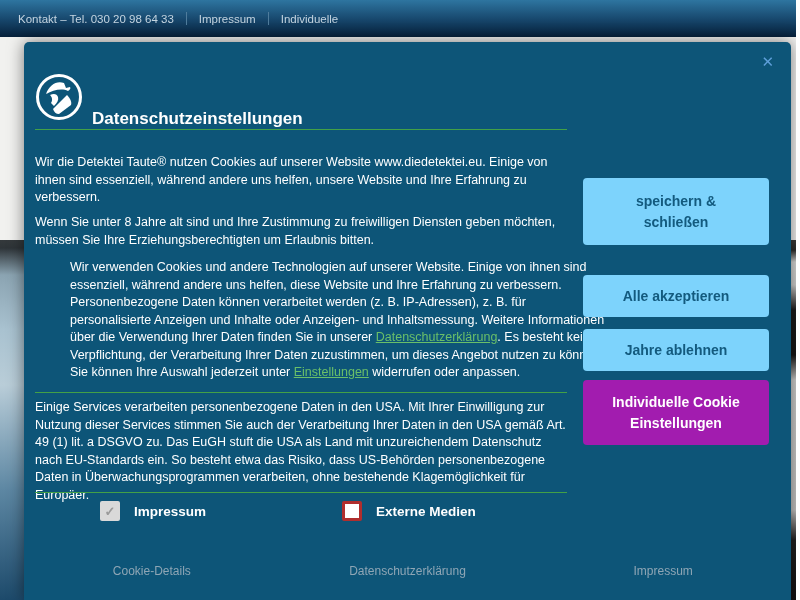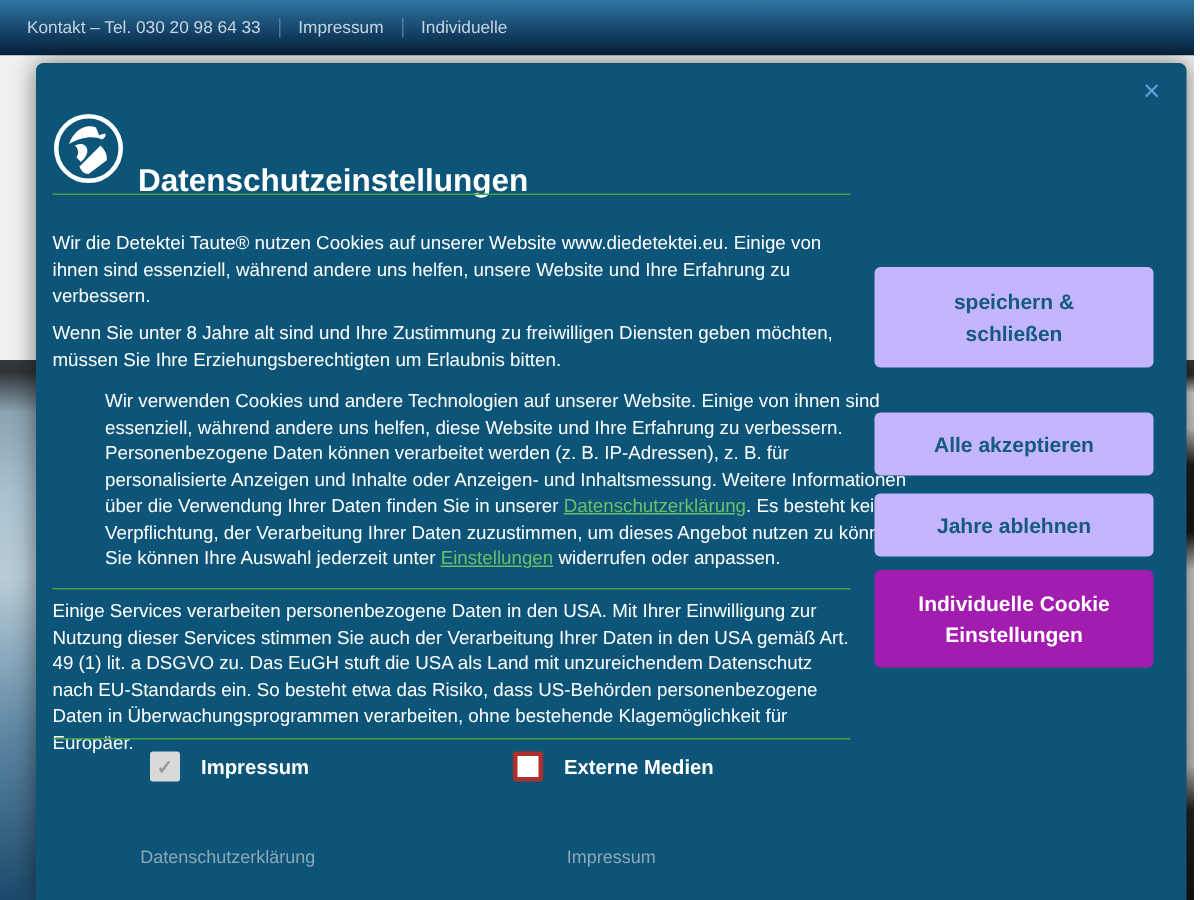--- a/index.html
+++ b/index.html
@@ -22,21 +22,21 @@
   .hero-right { position:absolute; left:400px; top:0; width:400px; height:360px;
     background:linear-gradient(180deg,#3a3a38 0px,#2b2b29 10px,#d8d8d6 22px,#cfcfcd 45px,#1c1c1c 70px,#161616 115px,#cfcfcd 140px,#c4c4c2 270px,#222222 300px,#111111 360px); }
 
   
   .modal { position:absolute; left:24px; top:42px; width:767px; height:558px;
     background:#0d5578; border-radius:5px 5px 0 0; box-shadow:0 0 16px rgba(0,0,0,.5); }
   .close-x { position:absolute; top:12px; right:17px; color:#5e9fd9; font-size:15px;
     line-height:15px; cursor:pointer; font-weight:normal; }
   .mheader { position:absolute; left:11px; top:22px; display:flex; align-items:center; }
   .logo { width:48px; height:48px; flex:0 0 48px; }
-  .mtitle { color:#ffffff; font-size:21px; font-weight:bold; margin-left:9px;margin-top:45px; }
+  .mtitle { color:#ffffff; font-size:17px; font-weight:bold; margin-left:9px;margin-top:45px; }
 
   .gsep { position:absolute; left:11px; width:532px; border-top:1px solid #43a047; }
   .sep-1 { top:87px; }
   .sep-2 { top:350px; }
   .sep-3 { top:450px; }
 
   .mpara { position:absolute; left:11px; width:536px; color:#ffffff;
     font-size:12.5px; line-height:17.5px; }
   .p-intro  { top:112px; }
   .p-minors { top:172px; }
@@ -47,21 +47,21 @@
   .check-item { position:absolute; top:459px; display:flex; align-items:center; }
   .check-item.essential { left:76px; }
   .check-item.external  { left:318px; }
   .cb { border-radius:2px; margin-right:14px; }
   .cb-essential { width:20px; height:20px; background:#d9d9d9; color:#9a9a9a;
     display:flex; align-items:center; justify-content:center; font-size:13px; font-weight:bold; cursor:default; }
   .cb-external { width:20px; height:20px; background:#ffffff; border:3px solid #b02e2e; cursor:pointer; }
   .cb-label { color:#ffffff; font-size:13.5px; font-weight:bold; }
 
   .btncol { position:absolute; left:559px; top:136px; width:186px; }
-  .btn { width:186px; border:none; border-radius:4px; background:#c4b5fd; color:#135a7e;
+  .btn { width:186px; border:none; border-radius:4px; background:#7dd3fc; color:#135a7e;
     font-family:"Liberation Sans",sans-serif; font-weight:bold; font-size:14px;
     display:flex; align-items:center; justify-content:center; text-align:center;
     line-height:1.5; cursor:pointer; padding:0 28px; }
   .btn-save    { height:67px; margin-bottom:8px; }
   .btn-accept  { height:42px; margin-bottom:12px; padding:0 10px;margin-top:30px; }
   .btn-deny    { height:42px; margin-bottom:9px; padding:0 10px; }
   .btn-custom  { height:65px; background:#a21caf; color:#ffffff; padding:0 20px; }
 
   .mfooter { position:absolute; left:0; top:522px; width:767px; display:grid;
     grid-template-columns:1fr 1fr 1fr; }
@@ -120,18 +120,19 @@
     </div>
 
     <div class="btncol">
       <button class="btn btn-save">speichern &amp; schließen</button>
       <button class="btn btn-accept">Alle akzeptieren</button>
       <button class="btn btn-deny">Jahre ablehnen</button>
       <button class="btn btn-custom">Individuelle Cookie Einstellungen</button>
     </div>
 
     <div class="mfooter">
+      <span>Cookie-Details</span>
       <span>Datenschutzerklärung</span>
       <span>Impressum</span>
     </div>
 
   </div>
 </div>
 
 </body></html>

